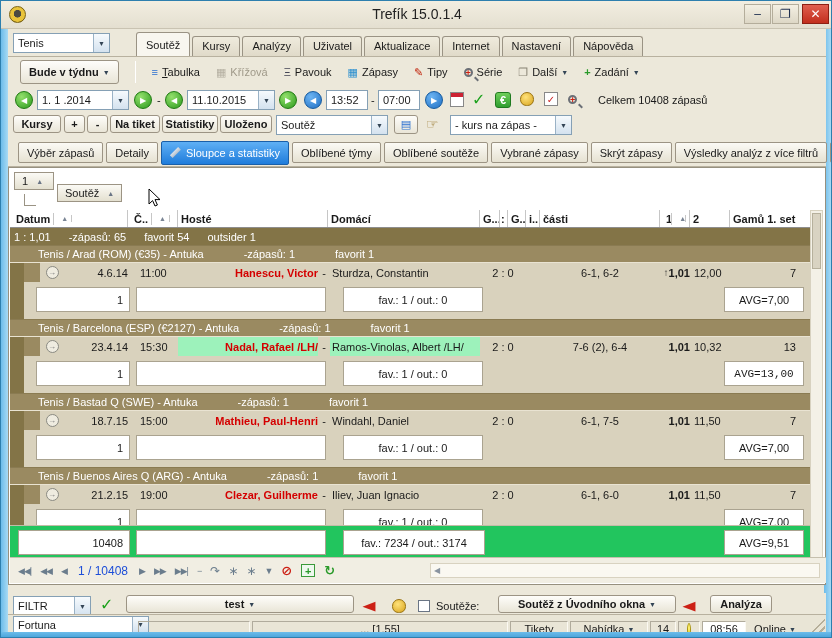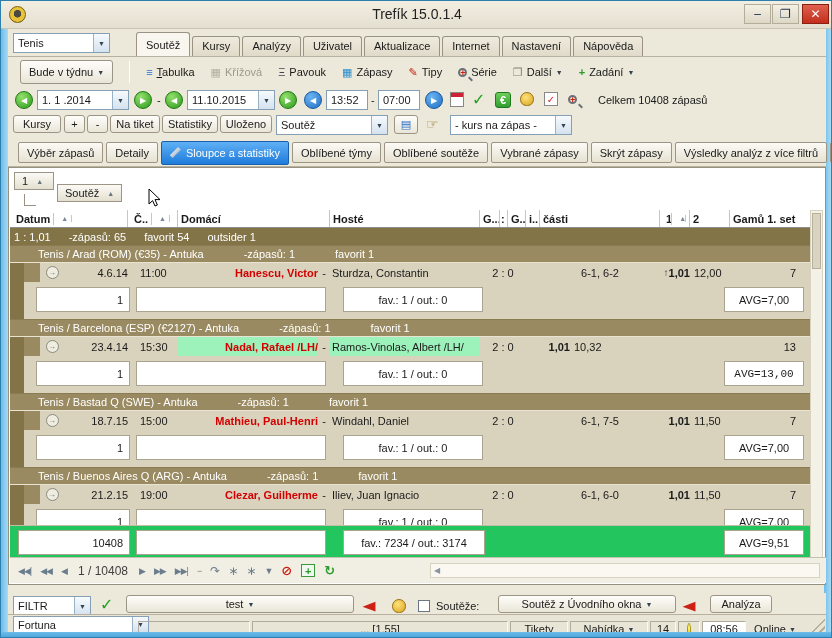--- a/index.html
+++ b/index.html
@@ -9,21 +9,21 @@
   
   .frame-side{top:28px;bottom:0;width:7px;background:linear-gradient(90deg,#6cbcea,#a8daf4);}
   .frame-bottom{left:0;right:0;bottom:0;height:5px;background:linear-gradient(#6cbcea,#4ea6dc);}
   
   .titlebar{left:0;top:0;width:832px;height:28px;background:linear-gradient(#f2eee1,#e4dfd0);border-bottom:1px solid #c9c3b2;}
   .title-text{position:absolute;left:0;right:0;top:5px;text-align:center;font-size:14px;color:#222;}
   .app-icon{position:absolute;left:8px;top:5px;width:17px;height:17px;border-radius:50%;background:radial-gradient(circle at 50% 45%,#4a4a42 0 32%,#e8c33a 36% 70%,#8a6d14 75%);border:1px solid #7a6210;}
   .cap{position:absolute;top:3px;width:27px;height:20px;text-align:center;line-height:19px;font-size:12px;border:1px solid #b4ad9b;background:linear-gradient(#f4f0e3,#ddd7c6);color:#203050;cursor:default;}
   .cap.close{background:linear-gradient(#e0604f,#c22e1d);color:#fff;border-color:#8d1f12;font-weight:bold;}
   
-  .btn{display:inline-flex;align-items:center;justify-content:center;gap:4px;background:linear-gradient(#fefdfa,#e9e5d7);border:1px solid #9c9484;border-radius:3px;padding:2px 8px;white-space:nowrap;}
+  .btn{display:inline-flex;align-items:center;justify-content:center;gap:4px;background:linear-gradient(#fefdfa,#e9e5d7);border:1px solid #9c9484;border-radius:3px;padding:2px 8px;white-space:nowrap;font-weight:bold;}
   .combo{display:flex;align-items:center;background:#fff;border:1px solid #85a0b5;height:20px;}
   .combo .cval{flex:1;padding:0 4px;white-space:nowrap;overflow:hidden;}
   .combo .carr{width:16px;height:100%;display:flex;align-items:center;justify-content:center;font-size:7px;color:#345;background:linear-gradient(#f6fafd,#d4e2ef);border-left:1px solid #9ab2c6;}
   .gbtn,.bbtn{display:inline-flex;width:18px;height:18px;border-radius:50%;align-items:center;justify-content:center;color:#fff;font-size:8px;}
   .gbtn{background:radial-gradient(circle at 35% 30%,#93e06c,#2c9a1d);border:1px solid #1e7a11;}
   .bbtn{background:radial-gradient(circle at 35% 30%,#6cb4f2,#1f6fc4);border:1px solid #155a9e;}
   .mag{position:relative;display:inline-block;width:9px;height:9px;border:2px solid #6b6f76;border-radius:50%;}
   .mag::after{content:"";position:absolute;left:8px;top:8px;width:5px;height:2px;background:#6b6f76;transform:rotate(45deg);}
   .mag .plus{position:absolute;left:0px;top:-2px;color:#d02010;font-size:9px;font-weight:bold;}
   .cal-icon{display:inline-block;width:14px;height:15px;background:#fff;border:1px solid #888;}
@@ -86,21 +86,21 @@
   .frow.clipped{height:21px;overflow:hidden;}
   .f-ind{position:absolute;left:0;top:0;bottom:0;width:14px;background:#837447;}
   .fbox{position:absolute;top:5px;height:25px;background:#fff;border:1px solid #aaa390;display:flex;align-items:center;padding:0 6px;}
   .fbox.num{justify-content:flex-end;}
   .fbox.mid{justify-content:center;}
   .trow{position:relative;height:33px;background:#22c55e;border-top:1px solid #c3bca7;}
   .trow .fbox{top:4px;}
   
   .navbar{position:absolute;left:1px;bottom:1px;height:26px;width:816px;background:#f1eee3;border-top:1px solid #c6c0ae;display:flex;align-items:center;gap:9px;padding-left:8px;color:#6b7d8d;}
   .nvg{font-size:9px;letter-spacing:-1px;white-space:nowrap;}
-  .nv-pos{color:#404040;font-size:12px;margin:11px 2px;}
+  .nv-pos{color:#1d4ed8;font-size:12px;margin:11px 2px;}
   .nv-red{color:#cc2015;font-size:13px;font-weight:bold;letter-spacing:0;}
   .nv-add{display:inline-flex;width:14px;height:13px;border:1px solid #3a9a3a;background:#eef8ee;color:#2a9a2a;font-weight:bold;font-size:11px;align-items:center;justify-content:center;letter-spacing:0;}
   .nv-ref{color:#2a9a2a;font-size:13px;font-weight:bold;letter-spacing:0;}
   .hscroll{position:absolute;left:420px;right:6px;top:5px;height:15px;background:#faf8f1;border:1px solid #d8d2c0;display:flex;align-items:center;padding-left:3px;font-size:8px;color:#8a94a0;}
   .vscroll{position:absolute;right:2px;top:42px;width:13px;height:348px;background:#f4f1e7;border:1px solid #d8d2c0;}
   .vthumb{position:absolute;left:1px;top:2px;width:9px;height:56px;background:#d9d3c2;border:1px solid #b6b09c;}
   
   .filterbar{top:564px;height:27px;display:flex;align-items:center;margin-top:28px;}
   .statusbar{top:613px;height:20px;background:#e9e5d6;border-top:1px solid #b8b19f;}
   .spanel{position:absolute;top:6px;height:16px;border:1px solid;border-color:#b0ab9c #fbf9f2 #fbf9f2 #b0ab9c;display:flex;align-items:center;justify-content:center;padding:0 8px;white-space:nowrap;}
@@ -270,22 +270,22 @@
 
     <div class="thead">
       <span style="width:118px;">
           <span>Datum</span>
           <span class="sort">▲</span>
         </span>
       <span style="width:50px;">
           <span>Č..</span>
           <span class="sort">▲</span>
         </span>
+      <span style="width:150px;">Hosté</span>
       <span style="width:152px;">Domácí</span>
-      <span style="width:150px;">Hosté</span>
       <span style="width:20px;">G...</span>
       <span style="width:8px;padding:0 1px;">:</span>
       <span style="width:18px;">G...</span>
       <span style="width:14px;">i...</span>
       <span style="width:120px;">části</span>
       <span style="width:30px;">
           <span>1</span>
           <span class="sort">▲</span>
         </span>
       <span style="width:40px;">2</span>
@@ -344,20 +344,21 @@
         <span class="m-ic">
             <i>→</i>
           </span>
         <span class="m-date">23.4.14</span>
         <span class="m-time">15:30</span>
         <span class="m-home hl">Nadal, Rafael /LH/</span>
         <span class="m-dash">-</span>
         <span class="m-away hl">Ramos-Vinolas, Albert /LH/</span>
         <span class="m-score">2 : 0</span>
         <span class="m-i"></span>
+        <span class="m-parts">7-6 (2), 6-4</span>
         <span class="m-o1">
             <i class="uparr"></i>
             <b>1,01</b>
           </span>
         <span class="m-o2">10,32</span>
         <span class="m-g">13</span>
       </div>
       <div class="frow">
         <span class="f-ind"></span>
         <span class="fbox num" style="left:26px;width:94px;">1</span>

